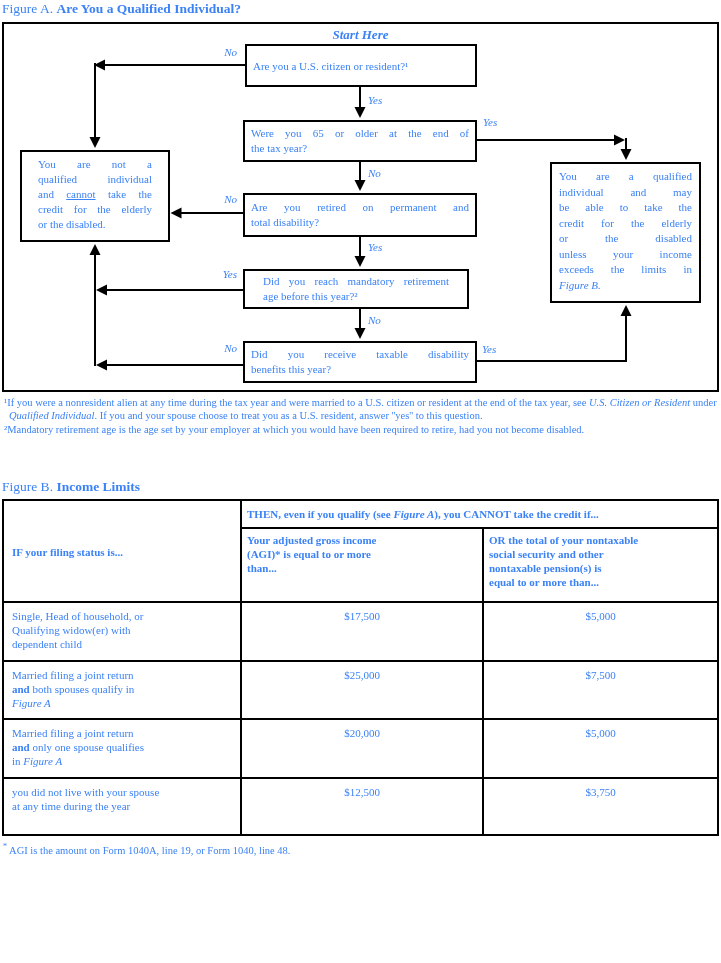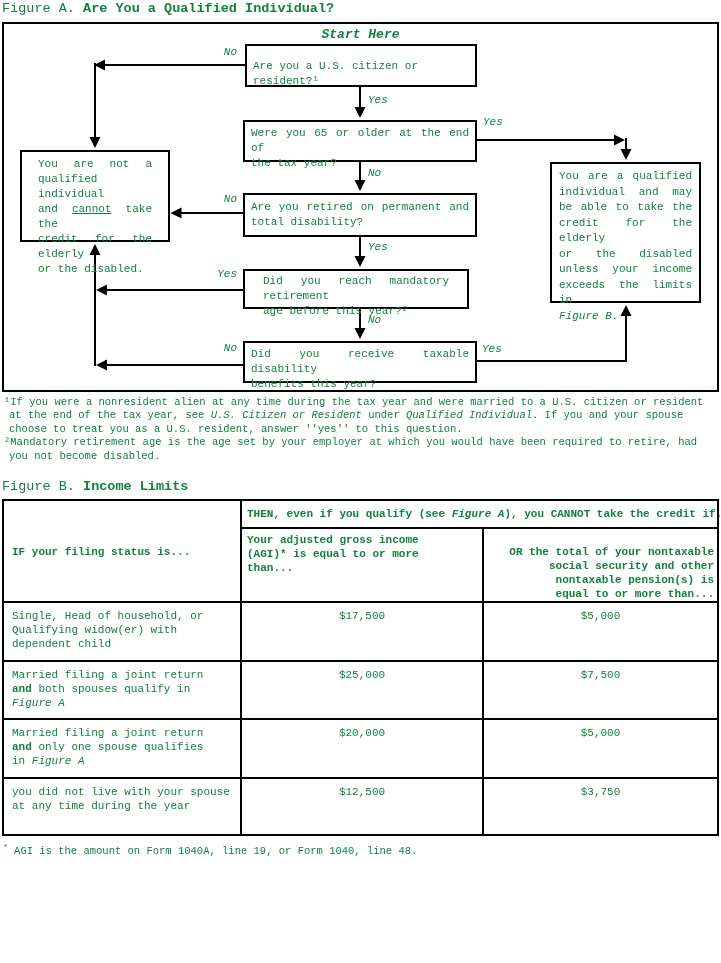--- a/index.html
+++ b/index.html
@@ -1,17 +1,17 @@
 <!DOCTYPE html>
 <html><head>
 <meta charset="utf-8">
 <style>
   html,body{margin:0;padding:0;background:#fff;}
-  .page{position:relative;width:721px;height:963px;background:#fff;color:#15803d;
-        font-family:Liberation Mono, monospace;overflow:hidden;}
+  .page{position:relative;width:721px;height:963px;background:#fff;color:#3b82f6;
+        font-family:Liberation Serif, serif;overflow:hidden;}
   .ftitle{position:absolute;font-size:13.5px;white-space:nowrap;}
   .ftitle b{font-weight:bold;}
   .figA{position:absolute;left:2px;top:22px;width:717px;height:370px;
         border:2px solid #000;box-sizing:border-box;}
   .figA svg{position:absolute;left:0;top:0;}
   .start{position:absolute;left:0;top:3px;width:100%;text-align:center;
          font-weight:bold;font-style:italic;font-size:13px;}
   .fbox{position:absolute;border:2px solid #000;box-sizing:border-box;
         font-size:11px;line-height:15px;background:#fff;}
   .jl{text-align:justify;text-align-last:justify;}
@@ -156,21 +156,21 @@
     <div class="cell b" style="left:8px;top:44px;width:220px;">IF your filing status is...</div>
 
     <div class="cell b" style="left:243px;top:0;width:466px;height:26px;line-height:27px;white-space:nowrap;"><span>THEN, even if you qualify (see </span><span class="it">Figure A</span><span>), you CANNOT take the credit if...</span></div>
 
     <div class="cell b" style="left:243px;top:32px;width:228px;">
       <div>Your adjusted gross income</div>
       <div>(AGI)* is equal to or more</div>
       <div>than...</div>
     </div>
 
-    <div class="cell b" style="left:485px;top:44px;width:225px;text-align:right;">
+    <div class="cell b" style="left:485px;top:32px;width:225px;">
       <div>OR the total of your nontaxable</div>
       <div>social security and other</div>
       <div>nontaxable pension(s) is</div>
       <div>equal to or more than...</div>
     </div>
 
     <div class="cell" style="left:8px;top:108px;width:225px;">
       <div>Single, Head of household, or</div>
       <div>Qualifying widow(er) with</div>
       <div>dependent child</div>

